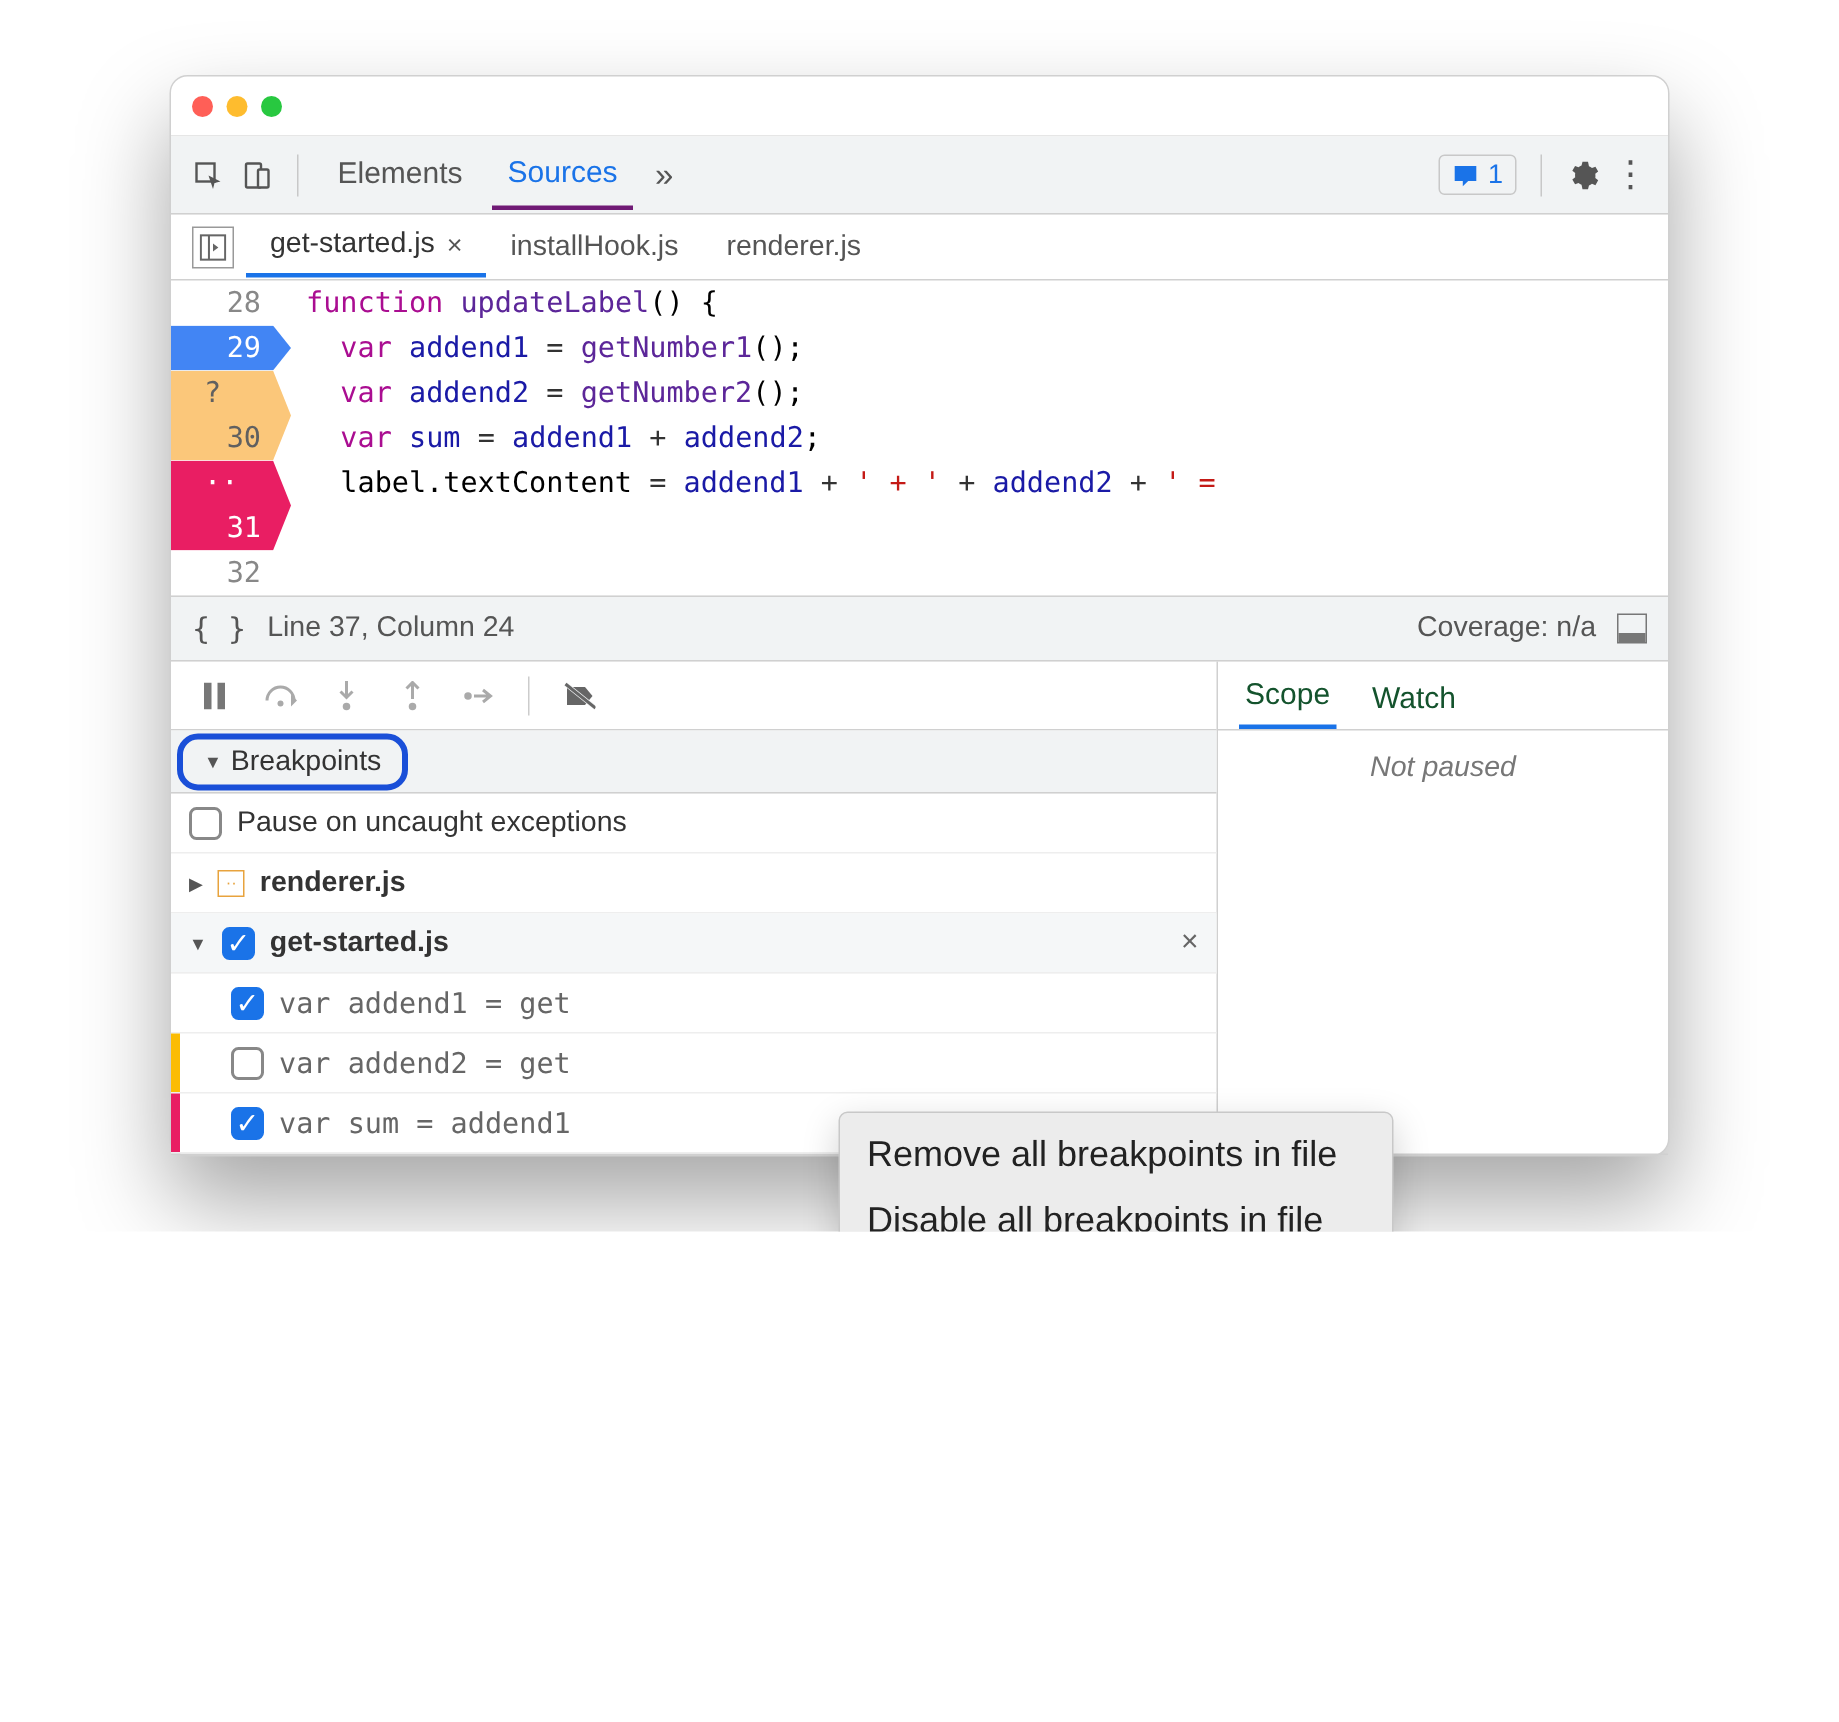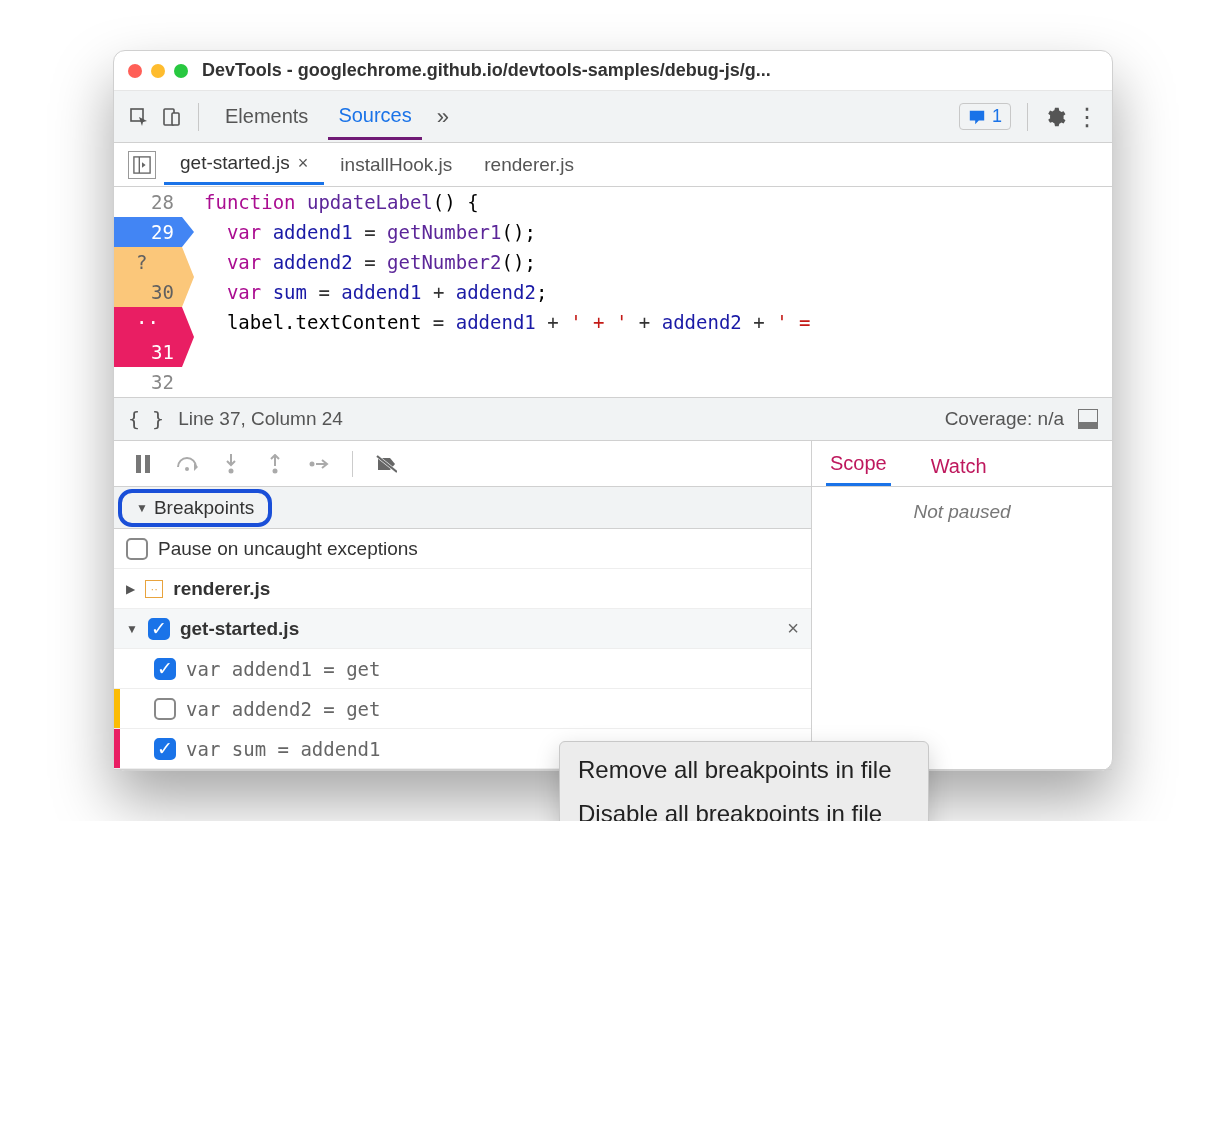--- a/index.html
+++ b/index.html
@@ -132,22 +132,22 @@
   .checkbox.checked { background: #1a73e8; border-color: #1a73e8; color: #fff; }
   .file-group { background: #f5f7f8; }
   .indent { padding-left: 40px; }
   .mono { font-family: Menlo, Consolas, monospace; color: #666; }
   .js-badge { width:18px; height:18px; border:1px solid #e8a33d; color:#e8a33d; font-size:11px; display:flex; align-items:center; justify-content:center; }
   .row-close { margin-left:auto; color:#666; font-size:20px; cursor:pointer; }
   .color-bar { position:absolute; left:0; top:0; bottom:0; width:6px; }
   .cb-orange{ background:#fbbc04;} .cb-pink{ background:#e91e63;}
 
   .scope-tabs {
-    height: 46px; display:flex; align-items:flex-end; padding:0 14px; gap:36px;
-    border-bottom: 1px solid #d0d0d0; font-size: 20px; color:#be185d;
+    height: 46px; display:flex; align-items:flex-end; padding:0 14px; gap:20px;
+    border-bottom: 1px solid #d0d0d0; font-size: 20px; color:#14532d;
   }
   .scope-tab { padding: 8px 4px; cursor:pointer; }
   .scope-tab.active { border-bottom: 3px solid #1a73e8; }
   .not-paused { text-align:center; font-style:italic; color:#777; font-size:19px; padding:14px; }
 
   .context-menu {
     position: absolute;
     left: 445px; top: 690px;
     width: 370px;
     background: #ececec;
@@ -166,21 +166,20 @@
 <body>
 
 <div class="window">
 
   <div class="titlebar">
     <div class="traffic">
       <div class="dot r"></div>
       <div class="dot y"></div>
       <div class="dot g"></div>
     </div>
-    <div class="title">DevTools - googlechrome.github.io/devtools-samples/debug-js/g...</div>
   </div>
 
   <div class="toolbar">
     <div class="tb-icon">
       <svg width="20" height="20" viewBox="0 0 20 20" fill="none" stroke="#555" stroke-width="1.6">
           <rect x="2" y="2" width="12" height="12"></rect>
           <path d="M10 10 L18 14 L14 15 L13 19 Z" fill="#555" stroke="none"></path>
         </svg>
     </div>
     <div class="tb-icon">

